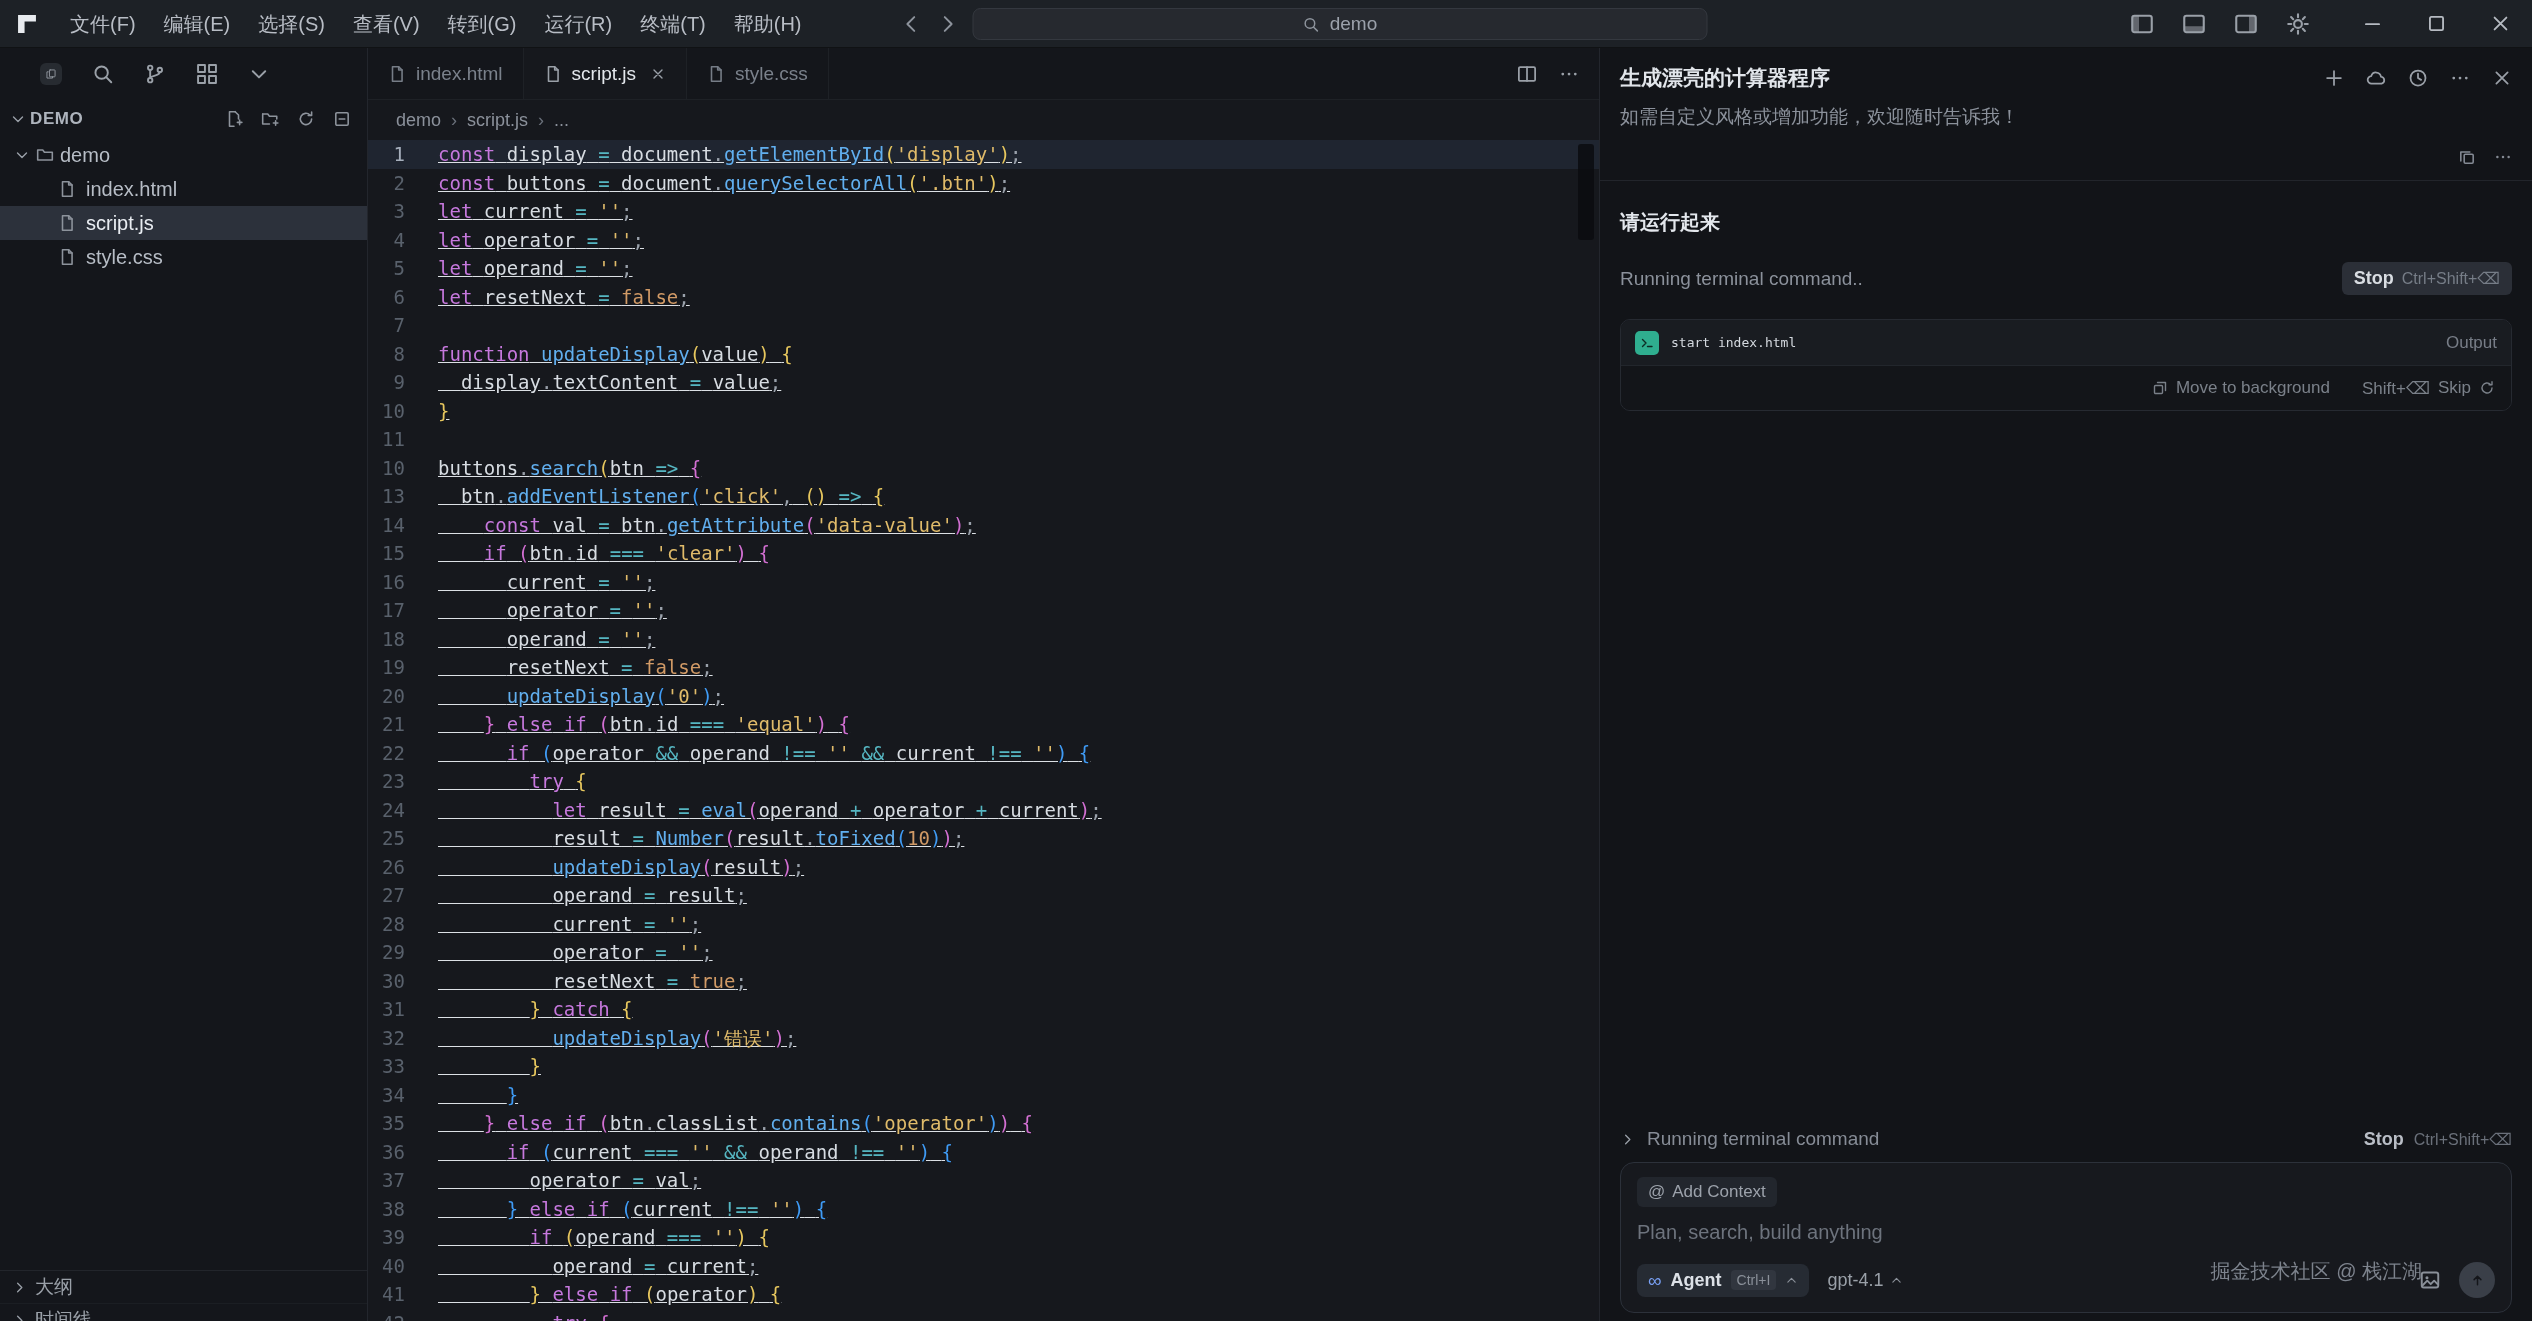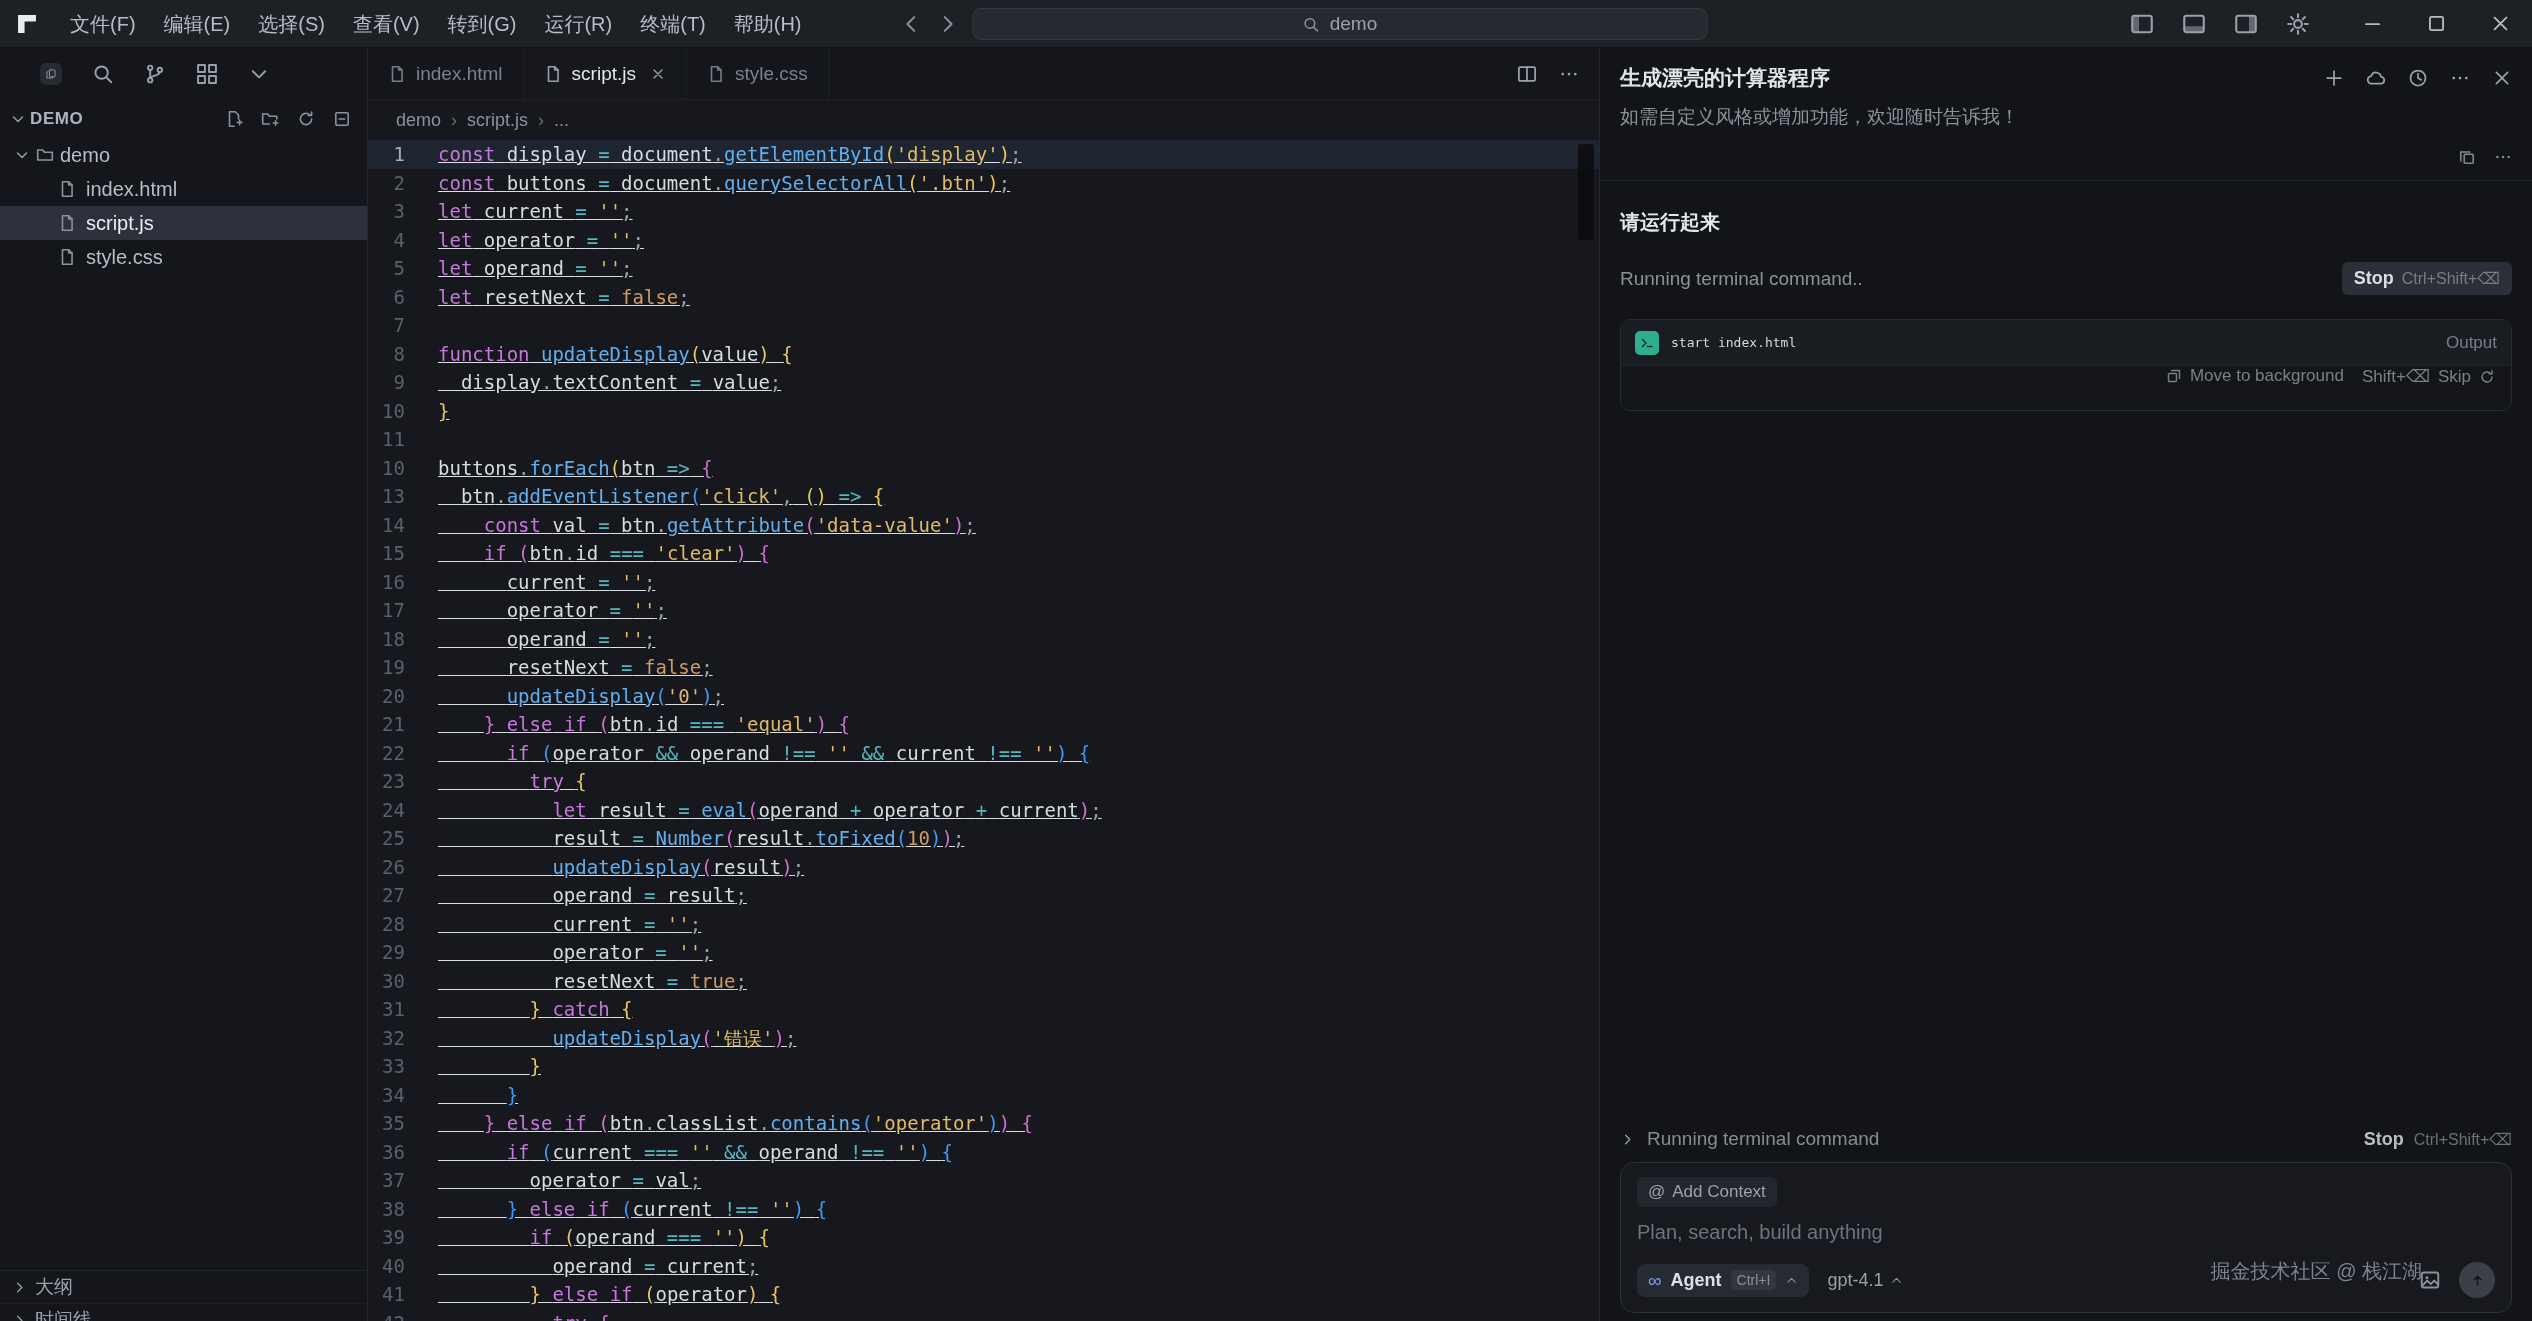--- a/index.html
+++ b/index.html
@@ -92,21 +92,21 @@
   .status-row { margin-top:26px; display:flex; align-items:center; font-size:19px; color:#8b919b; }
   .stop-pill { margin-left:auto; background:#2b2f37; border-radius:6px; padding:6px 12px; display:flex; align-items:center; gap:8px; }
   .stop-pill b { font-size:18px; color:#d9dde2; font-weight:bold; }
   .stop-pill span { font-size:16px; color:#767d87; }
   .terminal-card { margin-top:24px; border:1px solid #262a31; border-radius:10px; background:#14161b; overflow:hidden; flex:none; }
   .tc-head { height:46px; background:#191c21; border-bottom:1px solid #22262c; display:flex; align-items:center; gap:12px; padding:0 14px; }
   .tc-icon { width:24px; height:24px; border-radius:5px; background:#2fae8f; color:#0d2b23; padding:4px; }
   .tc-cmd { font-family:"DejaVu Sans Mono", monospace; font-size:13px; color:#d4d9df; }
   .tc-out { margin-left:auto; font-size:17px; color:#777d87; }
   .tc-body { height:290px; padding:22px 16px; font-family:"DejaVu Sans Mono", monospace; font-size:19px; color:#ced3d9; background:#131519; }
-  .tc-foot { height:44px; display:flex; align-items:flex-start; justify-content:flex-end; gap:18px; padding:0 16px; font-size:17px; color:#7a8089; background:#131519; }
+  .tc-foot { height:44px; display:flex; align-items:center; justify-content:flex-end; gap:32px; padding:0 16px; font-size:17px; color:#7a8089; background:#131519; }
   .tf-item { display:flex; align-items:center; gap:8px; }
   .tf-item .ic { width:16px; height:16px; color:#7a8089; }
   .panel-spacer { flex:1; }
   .collapsed-status { height:46px; display:flex; align-items:center; gap:12px; font-size:19px; color:#868c96; }
   .collapsed-status .chev { width:15px; height:15px; }
   .cs-right { margin-left:auto; display:flex; align-items:center; gap:10px; }
   .cs-right b { font-size:18px; color:#b9bec6; font-weight:bold; }
   .cs-right span { font-size:16px; color:#6a707a; }
   .input-card { border:1px solid #2c313a; border-radius:14px; background:#17191e; padding:14px 16px; margin-bottom:8px; flex:none; }
   .ctx-chip { display:inline-flex; align-items:center; gap:7px; background:#22262d; border-radius:6px; padding:5px 11px; font-size:17px; color:#9ca2ab; }
@@ -426,21 +426,21 @@
             <div class="code-line"><span class="ln">2</span><span class="lc"><span class="tk-k">const</span><span class="tk-w"> </span><span class="tk-v">buttons</span><span class="tk-w"> </span><span class="tk-o">=</span><span class="tk-w"> </span><span class="tk-v">document</span><span class="tk-p">.</span><span class="tk-f">querySelectorAll</span><span style="color: rgb(231, 199, 94);">(</span><span class="tk-s">'.btn'</span><span style="color: rgb(231, 199, 94);">)</span><span class="tk-p">;</span></span></div>
             <div class="code-line"><span class="ln">3</span><span class="lc"><span class="tk-k">let</span><span class="tk-w"> </span><span class="tk-v">current</span><span class="tk-w"> </span><span class="tk-o">=</span><span class="tk-w"> </span><span class="tk-s">''</span><span class="tk-p">;</span></span></div>
             <div class="code-line"><span class="ln">4</span><span class="lc"><span class="tk-k">let</span><span class="tk-w"> </span><span class="tk-v">operator</span><span class="tk-w"> </span><span class="tk-o">=</span><span class="tk-w"> </span><span class="tk-s">''</span><span class="tk-p">;</span></span></div>
             <div class="code-line"><span class="ln">5</span><span class="lc"><span class="tk-k">let</span><span class="tk-w"> </span><span class="tk-v">operand</span><span class="tk-w"> </span><span class="tk-o">=</span><span class="tk-w"> </span><span class="tk-s">''</span><span class="tk-p">;</span></span></div>
             <div class="code-line"><span class="ln">6</span><span class="lc"><span class="tk-k">let</span><span class="tk-w"> </span><span class="tk-v">resetNext</span><span class="tk-w"> </span><span class="tk-o">=</span><span class="tk-w"> </span><span class="tk-n">false</span><span class="tk-p">;</span></span></div>
             <div class="code-line"><span class="ln">7</span><span class="lc"></span></div>
             <div class="code-line"><span class="ln">8</span><span class="lc"><span class="tk-k">function</span><span class="tk-w"> </span><span class="tk-f">updateDisplay</span><span style="color: rgb(231, 199, 94);">(</span><span class="tk-v">value</span><span style="color: rgb(231, 199, 94);">)</span><span class="tk-w"> </span><span style="color: rgb(231, 199, 94);">{</span></span></div>
             <div class="code-line"><span class="ln">9</span><span class="lc"><span class="tk-w">  </span><span class="tk-v">display</span><span class="tk-p">.</span><span class="tk-v">textContent</span><span class="tk-w"> </span><span class="tk-o">=</span><span class="tk-w"> </span><span class="tk-v">value</span><span class="tk-p">;</span></span></div>
             <div class="code-line"><span class="ln">10</span><span class="lc"><span style="color: rgb(231, 199, 94);">}</span></span></div>
             <div class="code-line"><span class="ln">11</span><span class="lc"></span></div>
-            <div class="code-line"><span class="ln">10</span><span class="lc"><span class="tk-v">buttons</span><span class="tk-p">.</span><span class="tk-f">forEach</span><span style="color: rgb(231, 199, 94);">(</span><span class="tk-v">btn</span><span class="tk-w"> </span><span class="tk-o">=&gt;</span><span class="tk-w"> </span><span style="color: rgb(210, 111, 210);">{</span></span></div>
+            <div class="code-line"><span class="ln">10</span><span class="lc"><span class="tk-v">buttons</span><span class="tk-p">.</span><span class="tk-f">search</span><span style="color: rgb(231, 199, 94);">(</span><span class="tk-v">btn</span><span class="tk-w"> </span><span class="tk-o">=&gt;</span><span class="tk-w"> </span><span style="color: rgb(210, 111, 210);">{</span></span></div>
             <div class="code-line"><span class="ln">13</span><span class="lc"><span class="tk-w">  </span><span class="tk-v">btn</span><span class="tk-p">.</span><span class="tk-f">addEventListener</span><span style="color: rgb(63, 155, 245);">(</span><span class="tk-s">'click'</span><span class="tk-p">,</span><span class="tk-w"> </span><span style="color: rgb(231, 199, 94);">(</span><span style="color: rgb(231, 199, 94);">)</span><span class="tk-w"> </span><span class="tk-o">=&gt;</span><span class="tk-w"> </span><span style="color: rgb(231, 199, 94);">{</span></span></div>
             <div class="code-line"><span class="ln">14</span><span class="lc"><span class="tk-w">    </span><span class="tk-k">const</span><span class="tk-w"> </span><span class="tk-v">val</span><span class="tk-w"> </span><span class="tk-o">=</span><span class="tk-w"> </span><span class="tk-v">btn</span><span class="tk-p">.</span><span class="tk-f">getAttribute</span><span style="color: rgb(210, 111, 210);">(</span><span class="tk-s">'data-value'</span><span style="color: rgb(210, 111, 210);">)</span><span class="tk-p">;</span></span></div>
             <div class="code-line"><span class="ln">15</span><span class="lc"><span class="tk-w">    </span><span class="tk-k">if</span><span class="tk-w"> </span><span style="color: rgb(210, 111, 210);">(</span><span class="tk-v">btn</span><span class="tk-p">.</span><span class="tk-v">id</span><span class="tk-w"> </span><span class="tk-o">===</span><span class="tk-w"> </span><span class="tk-s">'clear'</span><span style="color: rgb(210, 111, 210);">)</span><span class="tk-w"> </span><span style="color: rgb(210, 111, 210);">{</span></span></div>
             <div class="code-line"><span class="ln">16</span><span class="lc"><span class="tk-w">      </span><span class="tk-v">current</span><span class="tk-w"> </span><span class="tk-o">=</span><span class="tk-w"> </span><span class="tk-s">''</span><span class="tk-p">;</span></span></div>
             <div class="code-line"><span class="ln">17</span><span class="lc"><span class="tk-w">      </span><span class="tk-v">operator</span><span class="tk-w"> </span><span class="tk-o">=</span><span class="tk-w"> </span><span class="tk-s">''</span><span class="tk-p">;</span></span></div>
             <div class="code-line"><span class="ln">18</span><span class="lc"><span class="tk-w">      </span><span class="tk-v">operand</span><span class="tk-w"> </span><span class="tk-o">=</span><span class="tk-w"> </span><span class="tk-s">''</span><span class="tk-p">;</span></span></div>
             <div class="code-line"><span class="ln">19</span><span class="lc"><span class="tk-w">      </span><span class="tk-v">resetNext</span><span class="tk-w"> </span><span class="tk-o">=</span><span class="tk-w"> </span><span class="tk-n">false</span><span class="tk-p">;</span></span></div>
             <div class="code-line"><span class="ln">20</span><span class="lc"><span class="tk-w">      </span><span class="tk-f">updateDisplay</span><span style="color: rgb(63, 155, 245);">(</span><span class="tk-s">'0'</span><span style="color: rgb(63, 155, 245);">)</span><span class="tk-p">;</span></span></div>
             <div class="code-line"><span class="ln">21</span><span class="lc"><span class="tk-w">    </span><span style="color: rgb(210, 111, 210);">}</span><span class="tk-w"> </span><span class="tk-k">else</span><span class="tk-w"> </span><span class="tk-k">if</span><span class="tk-w"> </span><span style="color: rgb(210, 111, 210);">(</span><span class="tk-v">btn</span><span class="tk-p">.</span><span class="tk-v">id</span><span class="tk-w"> </span><span class="tk-o">===</span><span class="tk-w"> </span><span class="tk-s">'equal'</span><span style="color: rgb(210, 111, 210);">)</span><span class="tk-w"> </span><span style="color: rgb(210, 111, 210);">{</span></span></div>
             <div class="code-line"><span class="ln">22</span><span class="lc"><span class="tk-w">      </span><span class="tk-k">if</span><span class="tk-w"> </span><span style="color: rgb(63, 155, 245);">(</span><span class="tk-v">operator</span><span class="tk-w"> </span><span class="tk-o">&amp;&amp;</span><span class="tk-w"> </span><span class="tk-v">operand</span><span class="tk-w"> </span><span class="tk-o">!==</span><span class="tk-w"> </span><span class="tk-s">''</span><span class="tk-w"> </span><span class="tk-o">&amp;&amp;</span><span class="tk-w"> </span><span class="tk-v">current</span><span class="tk-w"> </span><span class="tk-o">!==</span><span class="tk-w"> </span><span class="tk-s">''</span><span style="color: rgb(63, 155, 245);">)</span><span class="tk-w"> </span><span style="color: rgb(63, 155, 245);">{</span></span></div>

